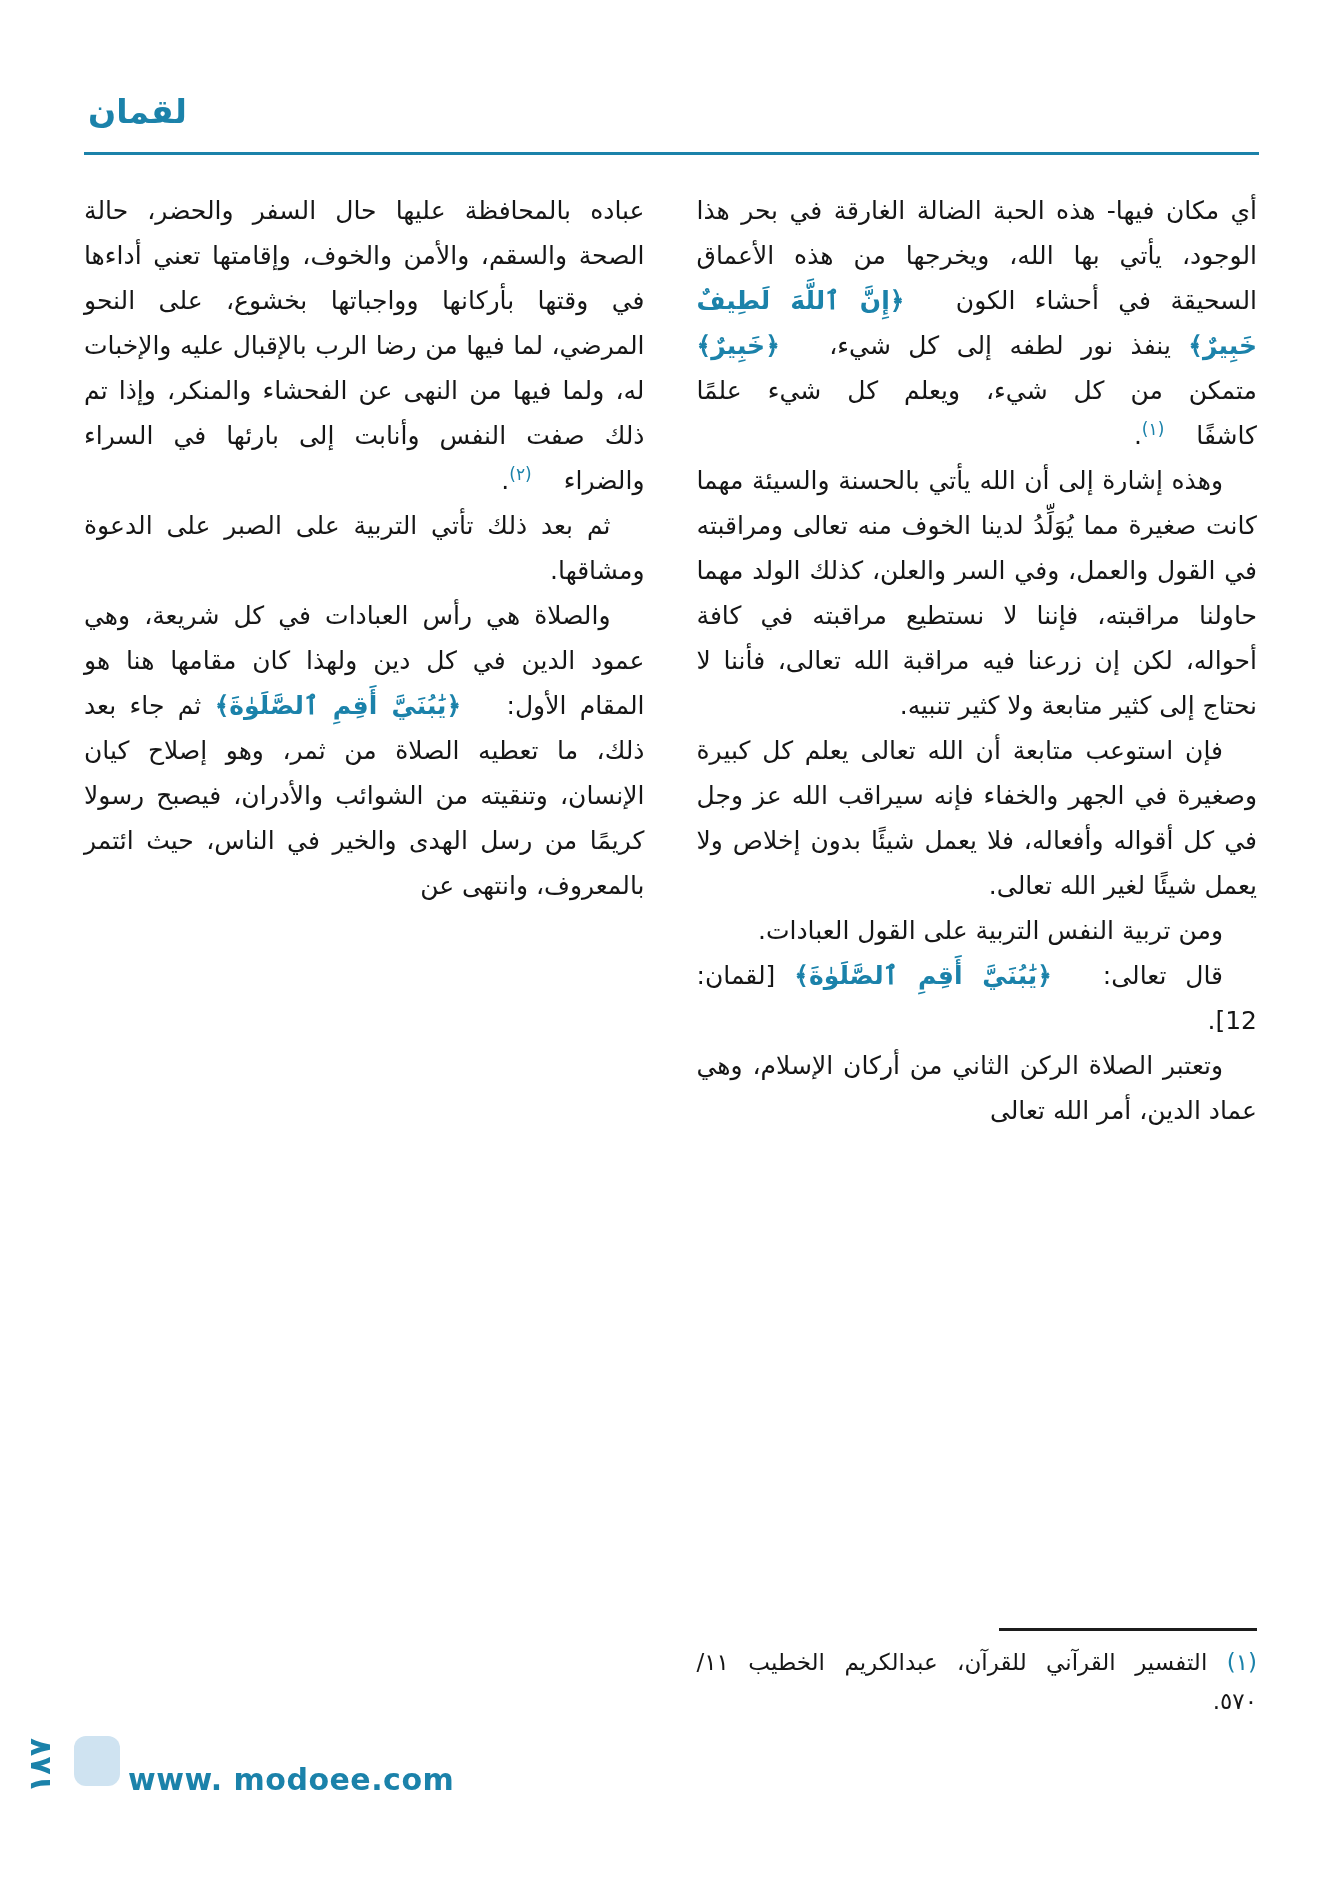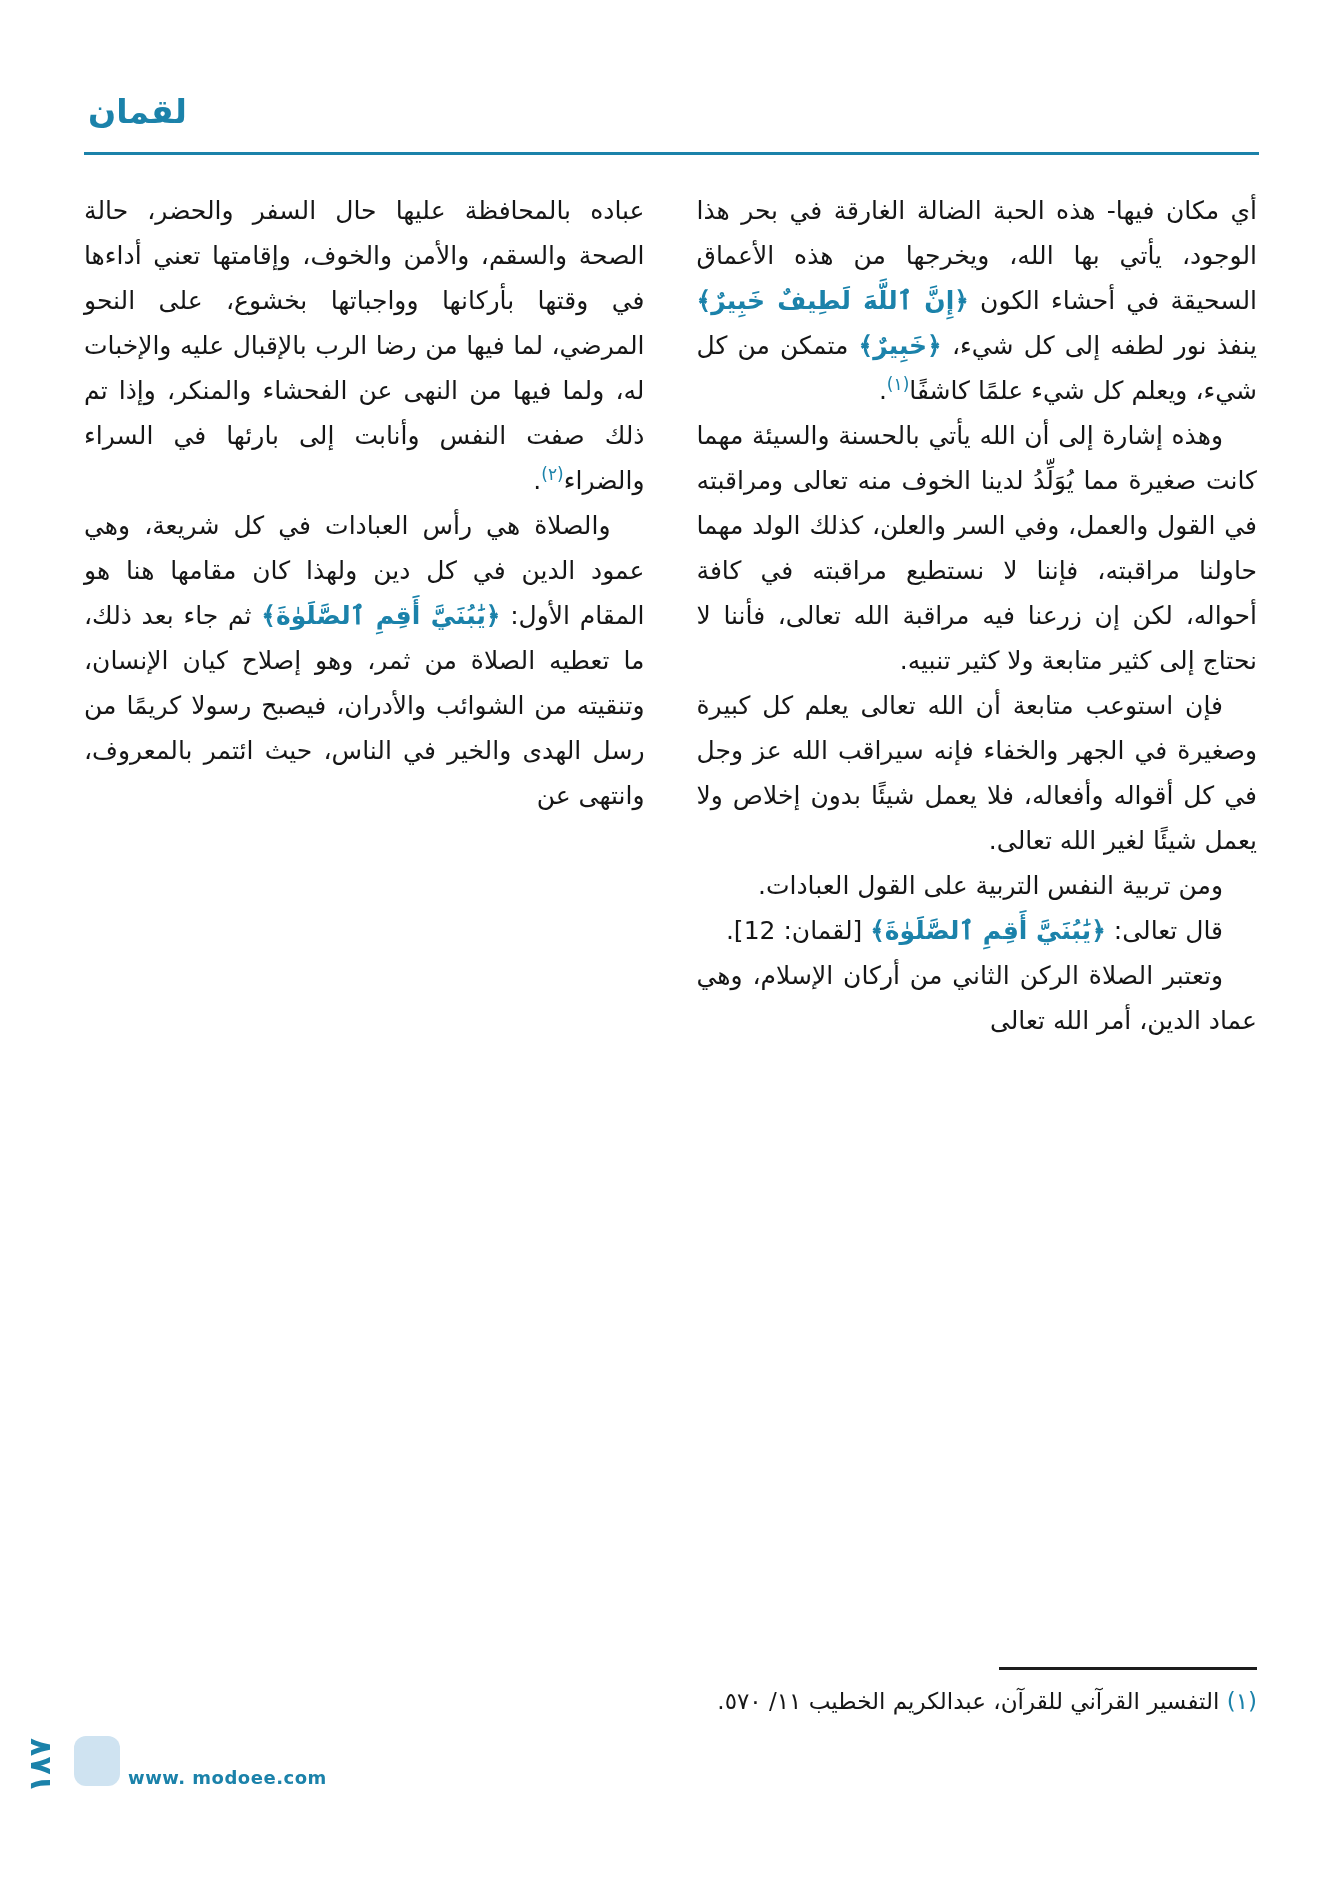--- a/index.html
+++ b/index.html
@@ -37,21 +37,21 @@
     flex:1 1 0; min-width:0;
     display:flex; flex-direction:column;
   }
   .col-body{
     text-align:justify;
     font-size:25px; line-height:1.8;
     color:var(--ink);
   }
   p.para{ margin:0; }
   p.para.indent{ text-indent:34px; }
-  .run-n{ color:var(--ink); }
+  .run-n{ color:var(--ink);margin-left:32px; }
   .run-q{ color:var(--accent); font-weight:bold; }
   .run-f{
     color:var(--accent);
     font-size:0.68em;
     vertical-align:super;
   }
   .run-m{ color:var(--accent); }
   .run-v{
     display:inline-block;
     width:34px; height:34px; line-height:30px;
@@ -81,24 +81,24 @@
     transform:rotate(-90deg);
     white-space:nowrap;
   }
   .footer-pill{
     position:absolute; left:74px; bottom:104px;
     width:46px; height:50px;
     background:var(--pill);
     border-radius:12px;
   }
   .footer-url{
-    position:absolute; left:128px; bottom:102px;
+    position:absolute; left:128px; bottom:93px;
     direction:ltr;
     color:var(--accent);
-    font-size:18px; font-weight:bold;
+    font-size:30px; font-weight:bold;
     letter-spacing:0.5px;
   }
 </style>
 </head>
 <body>
 
 <div class="page">
 
   <div class="surah-header">لقمان</div>
 
@@ -117,20 +117,21 @@
         </div>
       <div class="footnotes">
         <div class="fn-sep"></div>
         <p class="fn-text"><span class="run-m">(١)</span><span class="run-n"> التفسير القرآني للقرآن، عبدالكريم الخطيب ١١/ ٥٧٠.</span></p>
       </div>
     </section>
 
     <section class="column">
       <div class="col-body">
           <p class="para"><span class="run-n">عباده بالمحافظة عليها حال السفر والحضر، حالة الصحة والسقم، والأمن والخوف، وإقامتها تعني أداءها في وقتها بأركانها وواجباتها بخشوع، على النحو المرضي، لما فيها من رضا الرب بالإقبال عليه والإخبات له، ولما فيها من النهى عن الفحشاء والمنكر، وإذا تم ذلك صفت النفس وأنابت إلى بارئها في السراء والضراء</span><span class="run-f">(٢)</span><span class="run-n">.</span></p>
+          <p class="para indent"><span class="run-n">ثم بعد ذلك تأتي التربية على الصبر على الدعوة ومشاقها.</span></p>
           <p class="para indent"><span class="run-n">والصلاة هي رأس العبادات في كل شريعة، وهي عمود الدين في كل دين ولهذا كان مقامها هنا هو المقام الأول: </span><span class="run-q">﴿يَٰبُنَيَّ أَقِمِ ٱلصَّلَوٰةَ﴾</span><span class="run-n"> ثم جاء بعد ذلك، ما تعطيه الصلاة من ثمر، وهو إصلاح كيان الإنسان، وتنقيته من الشوائب والأدران، فيصبح رسولا كريمًا من رسل الهدى والخير في الناس، حيث ائتمر بالمعروف، وانتهى عن</span></p>
         </div>
     </section>
 
   </div>
 
   <div class="footer-pagenum">١٨٧</div>
 
   <div class="footer-pill"></div>
 

